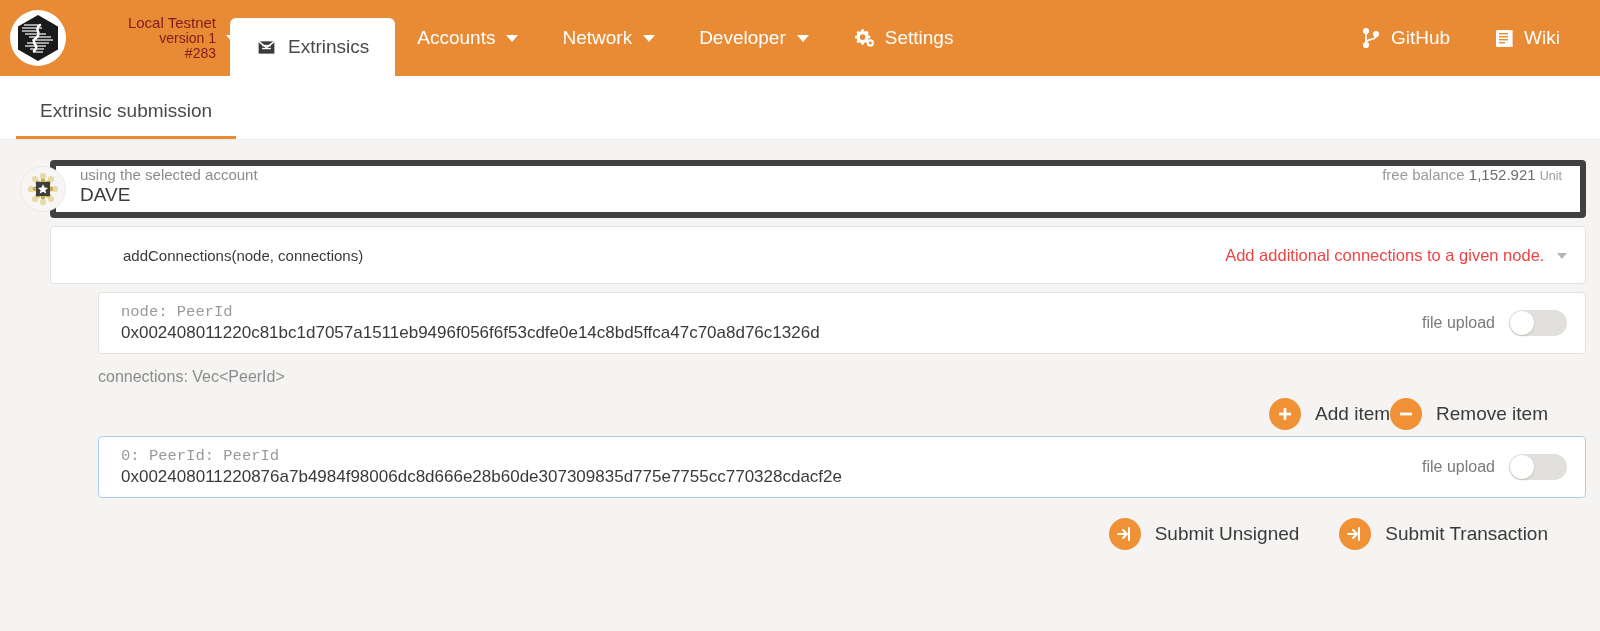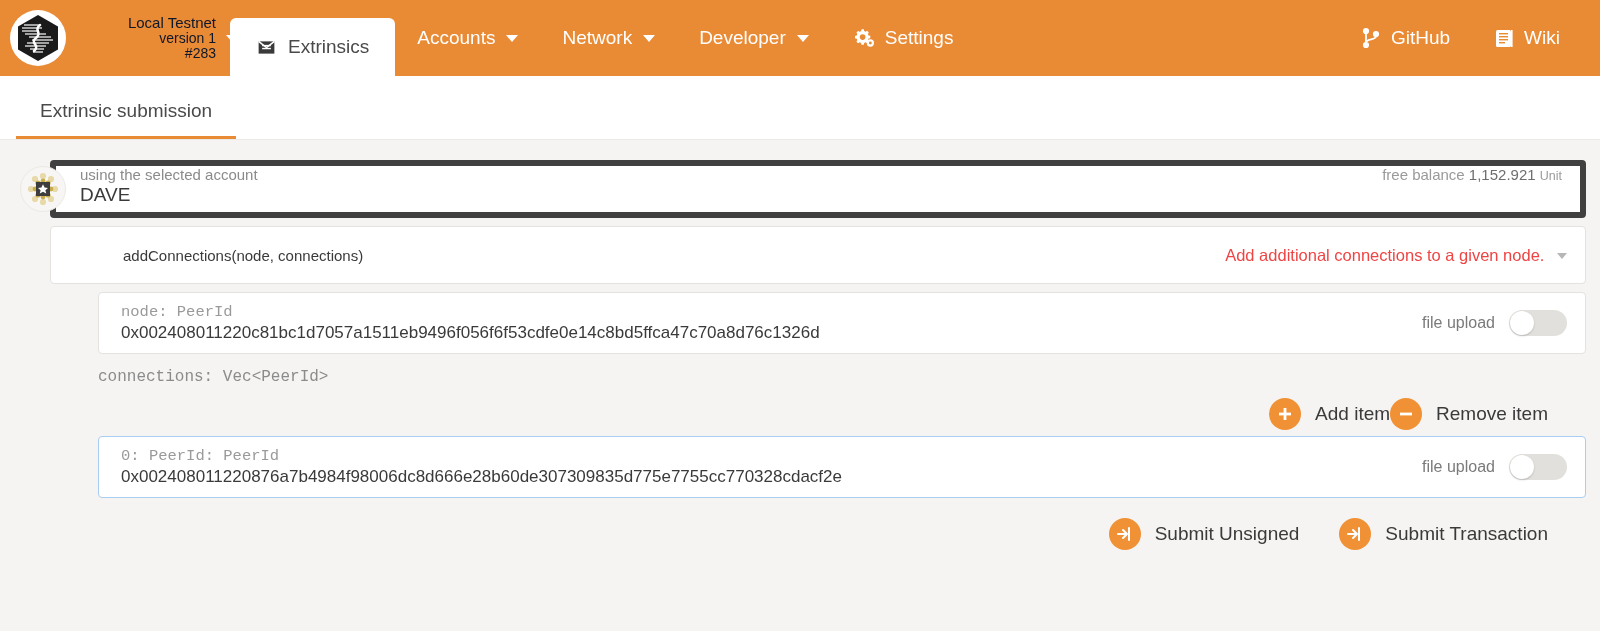--- a/index.html
+++ b/index.html
@@ -27,21 +27,21 @@
   }
   .logo {
     width: 56px; height: 56px; border-radius: 50%;
     background: #fff;
     display: flex; align-items: center; justify-content: center;
     flex: none;
   }
   .logo svg { display: block; }
   .brandtext {
     margin-left: 10px;
-    color: #0f172a;
+    color: #7f1d1d;
     line-height: 1.08;
     text-align: right;
     width: 140px;
     position: relative;
   }
   .brandtext .net { font-size: 15px; }
   .brandtext .ver { font-size: 14px; }
   .brandtext .blk { font-size: 14px; }
   .brand-caret {
     position: absolute;
@@ -201,21 +201,21 @@
   .toggle .knob {
     position: absolute; left: 1px; top: 1px;
     width: 24px; height: 24px; border-radius: 50%;
     background: #fff;
     box-shadow: 0 1px 2px rgba(0,0,0,.18);
   }
 
   .veclabel {
     margin-left: 84px;
     margin-top: 14px;
-    font-family: Liberation Mono, monospace;
+    font-family: Liberation Sans, sans-serif;
     font-size: 16px;
     color: #8b8b8b;
   }
 
   .actionrow {
     display: flex; justify-content: flex-end; align-items: center;
     margin-top: 12px; padding-right: 38px;
   }
   .act { display: flex; align-items: center; }
   .circ {

